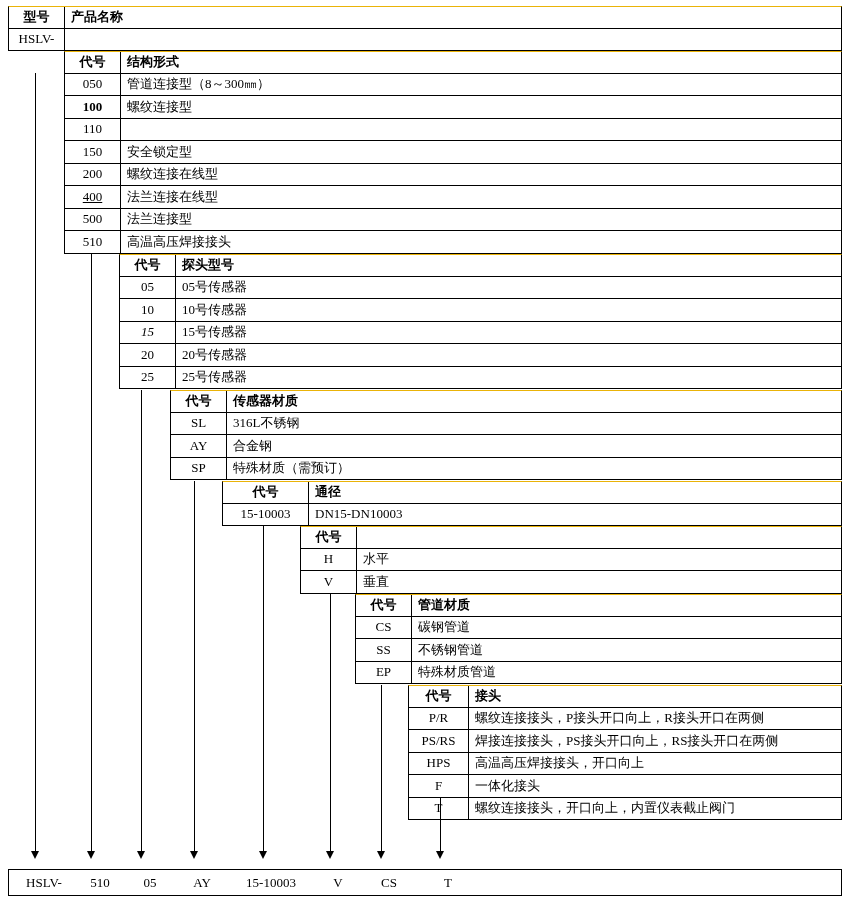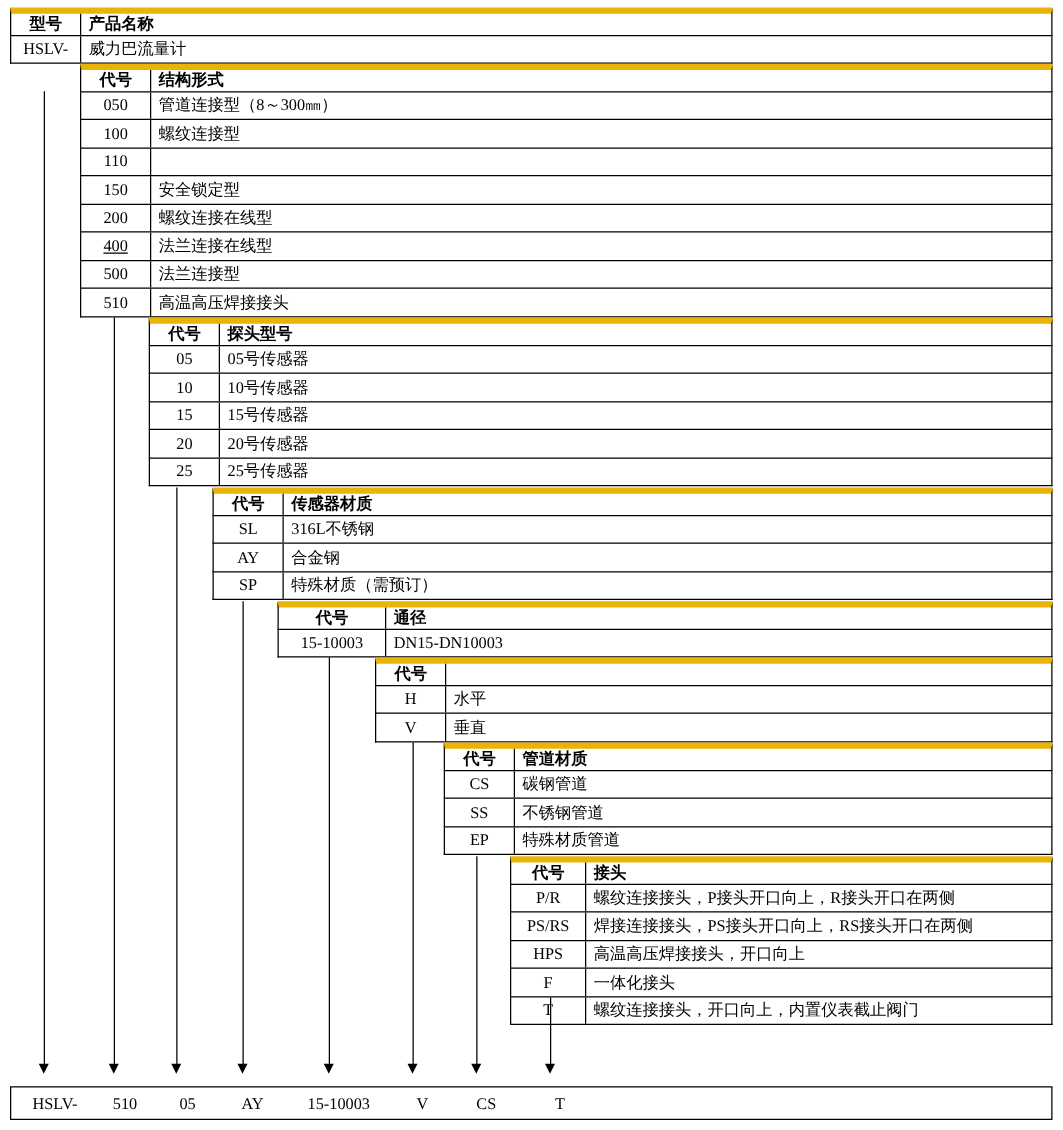--- a/index.html
+++ b/index.html
@@ -27,21 +27,21 @@
     box-sizing: border-box;
   }
   .row {
     display: flex;
     box-sizing: border-box;
     border-left: 1px solid #000;
     border-right: 1px solid #000;
     border-bottom: 1px solid #000;
   }
   .row.first {
-    border-top: 5px solid #eab308;
+    border-top: 1px solid #eab308;
   }
   .cell-code {
     box-sizing: border-box;
     border-right: 1px solid #000;
     text-align: center;
     display: flex;
     align-items: center;
     justify-content: center;
     flex: 0 0 auto;
   }
@@ -98,35 +98,34 @@
 
 <div id="sheet">
 
   <div class="blk" style="left:8px; top:6px; width:834px;">
     <div class="row first hdr h22">
       <div class="cell-code" style="width:56px;">型号</div>
       <div class="cell-desc">产品名称</div>
     </div>
     <div class="row h22">
       <div class="cell-code" style="width:56px;">HSLV-</div>
-      <div class="cell-desc">威力巴流量计</div>
     </div>
   </div>
 
   <div class="blk" style="left:64px; top:51px; width:778px;">
     <div class="row first hdr h22">
       <div class="cell-code" style="width:56px;">代号</div>
       <div class="cell-desc">结构形式</div>
     </div>
     <div class="row h22">
       <div class="cell-code" style="width:56px;">050</div>
       <div class="cell-desc">管道连接型（8～300㎜）</div>
     </div>
     <div class="row h22">
-      <div class="cell-code" style="width:56px;">100</div>
+      <div class="cell-code" style="width:56px;font-weight:bold;">100</div>
       <div class="cell-desc">螺纹连接型</div>
     </div>
     <div class="row h22">
       <div class="cell-code" style="width:56px;">110</div>
     </div>
     <div class="row h22">
       <div class="cell-code" style="width:56px;">150</div>
       <div class="cell-desc">安全锁定型</div>
     </div>
     <div class="row h22">
@@ -154,21 +153,21 @@
     </div>
     <div class="row h22">
       <div class="cell-code" style="width:56px;">05</div>
       <div class="cell-desc">05号传感器</div>
     </div>
     <div class="row h22">
       <div class="cell-code" style="width:56px;">10</div>
       <div class="cell-desc">10号传感器</div>
     </div>
     <div class="row h22">
-      <div class="cell-code" style="width:56px;">15</div>
+      <div class="cell-code" style="width:56px;font-style:italic;">15</div>
       <div class="cell-desc">15号传感器</div>
     </div>
     <div class="row h22">
       <div class="cell-code" style="width:56px;">20</div>
       <div class="cell-desc">20号传感器</div>
     </div>
     <div class="row h22">
       <div class="cell-code" style="width:56px;">25</div>
       <div class="cell-desc">25号传感器</div>
     </div>

